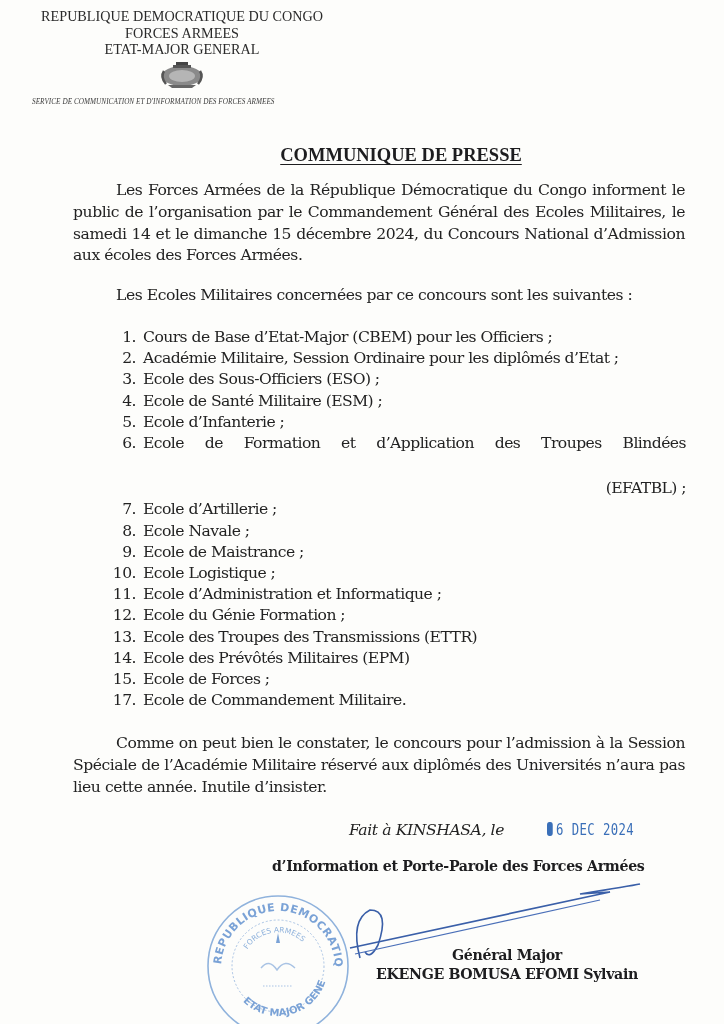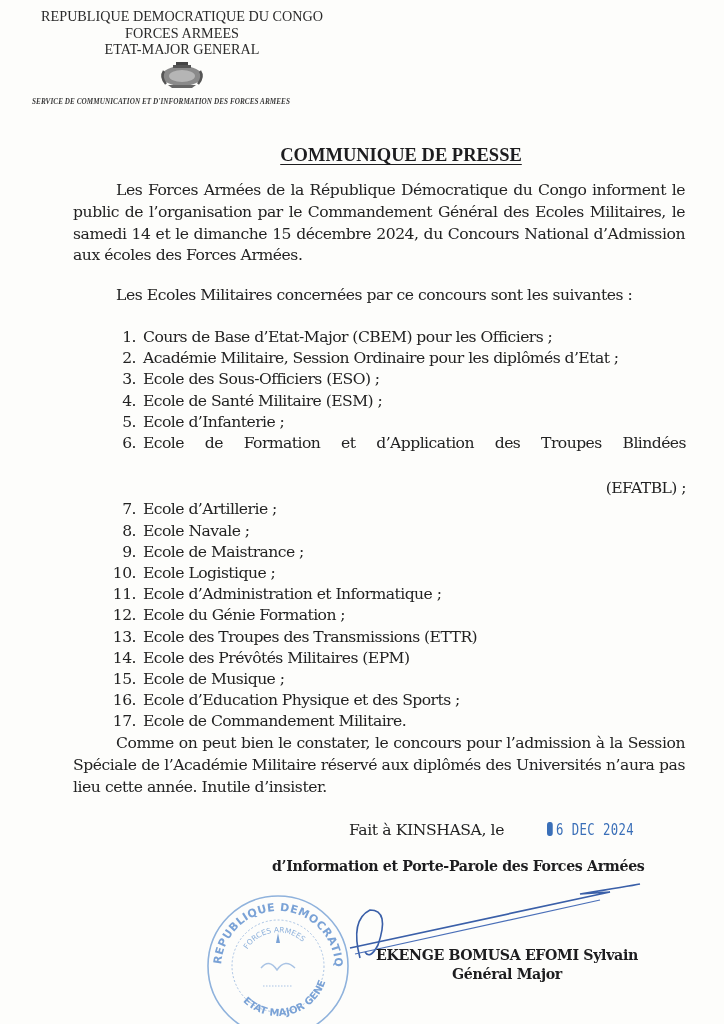--- a/index.html
+++ b/index.html
@@ -17,21 +17,21 @@
     position: absolute; left: 22px; top: 8px; width: 320px;
     text-align: center;
     font-family: "Liberation Serif", serif;
     font-size: 14.2px; line-height: 16.5px; color: #2a2a2a;
   }
   .header .l1 { letter-spacing: 0px; }
   .emblem { display: block; margin: 1px auto 0; width: 56px; height: 30px; }
   .service-line {
     position: absolute; left: 32px; top: 98px; width: 300px;
     font-family: "Liberation Serif", serif;
-    font-style: italic; font-weight: bold;
+    font-style: italic; font-weight: normal;
     font-size: 7.2px; letter-spacing: 0.05px; color: #3a3a3a;
     white-space: nowrap;
   }
 
   
   .title {
     position: absolute; left: 0; width: 724px; top: 145px;
     text-align: center;
     font-family: "Liberation Serif", serif; font-weight: bold;
     font-size: 18.5px; color: #1d1d1f; margin-left: 39px;
@@ -59,21 +59,21 @@
   .list li .num { position: absolute; left: 0; width: 30px; text-align: right; }
   .list li .txt { display: block; }
   .list li.just .txt { text-align: justify; text-align-last: justify; }
   .list li.just .txt2 { display: block; text-align: right; margin-top: 24px; }
 
   .para3 { top: 733px; }
 
   .fait {
     position: absolute; left: 349px; top: 821px;
     font-family: "DejaVu Serif", serif; font-size: 15.6px; color: #222;
-    letter-spacing: -0.4px; white-space: nowrap;
+    letter-spacing: -0.4px; white-space: nowrap; font-style: italic;
   }
   .stamp-date {
     position: absolute; left: 547px; top: 821px;
     font-family: "DejaVu Sans Mono", monospace; font-size: 15px;
     color: #3a6fb8; letter-spacing: 0.5px; white-space: nowrap;
     transform: scaleX(0.82); transform-origin: left center;
   }
   .stamp-dot {
     display: inline-block; width: 7px; height: 14px; border-radius: 3px;
     background: #3a6fb8; vertical-align: -1px; margin-right: 4px;
@@ -178,25 +178,21 @@
     <li>
         <span class="num">13.</span>
         <span class="txt">Ecole des Troupes des Transmissions (ETTR)</span>
       </li>
     <li>
         <span class="num">14.</span>
         <span class="txt">Ecole des Prévôtés Militaires (EPM)</span>
       </li>
     <li>
         <span class="num">15.</span>
-        <span class="txt">Ecole de Musique ;</span>
-      </li>
-    <li>
-        <span class="num">16.</span>
-        <span class="txt">Ecole d’Education Physique et des Sports ;</span>
+        <span class="txt">Ecole de Forces ;</span>
       </li>
     <li>
         <span class="num">17.</span>
         <span class="txt">Ecole de Commandement Militaire.</span>
       </li>
   </ol>
 
   <div class="body-text para3">
     <p>Comme on peut bien le constater, le concours pour l’admission à la Session Spéciale de l’Académie Militaire réservé aux diplômés des Universités n’aura pas lieu cette année. Inutile d’insister.</p>
   </div>
@@ -230,17 +226,17 @@
     <path d="M60 98 L90 98" stroke="#a9c3e4" stroke-width="1" stroke-dasharray="1.5 1.5"></path>
   </svg>
 
   <svg class="signature" viewBox="0 0 320 90">
     <path d="M30 78 Q20 40 40 30 Q60 30 48 65 Q40 80 35 72" stroke="#3a5fa8" stroke-width="1.6" fill="none"></path>
     <path d="M20 68 L280 12 L250 14 Q300 6 310 4" stroke="#3a5fa8" stroke-width="1.7" fill="none"></path>
     <path d="M25 74 L270 20" stroke="#4a6fb8" stroke-width="1.2" fill="none"></path>
   </svg>
 
   <div class="signer-name">
+    <div>Général Major</div>
     <div>EKENGE BOMUSA EFOMI Sylvain</div>
-    <div>Général Major</div>
   </div>
 
 </div>
 
 </body></html>

